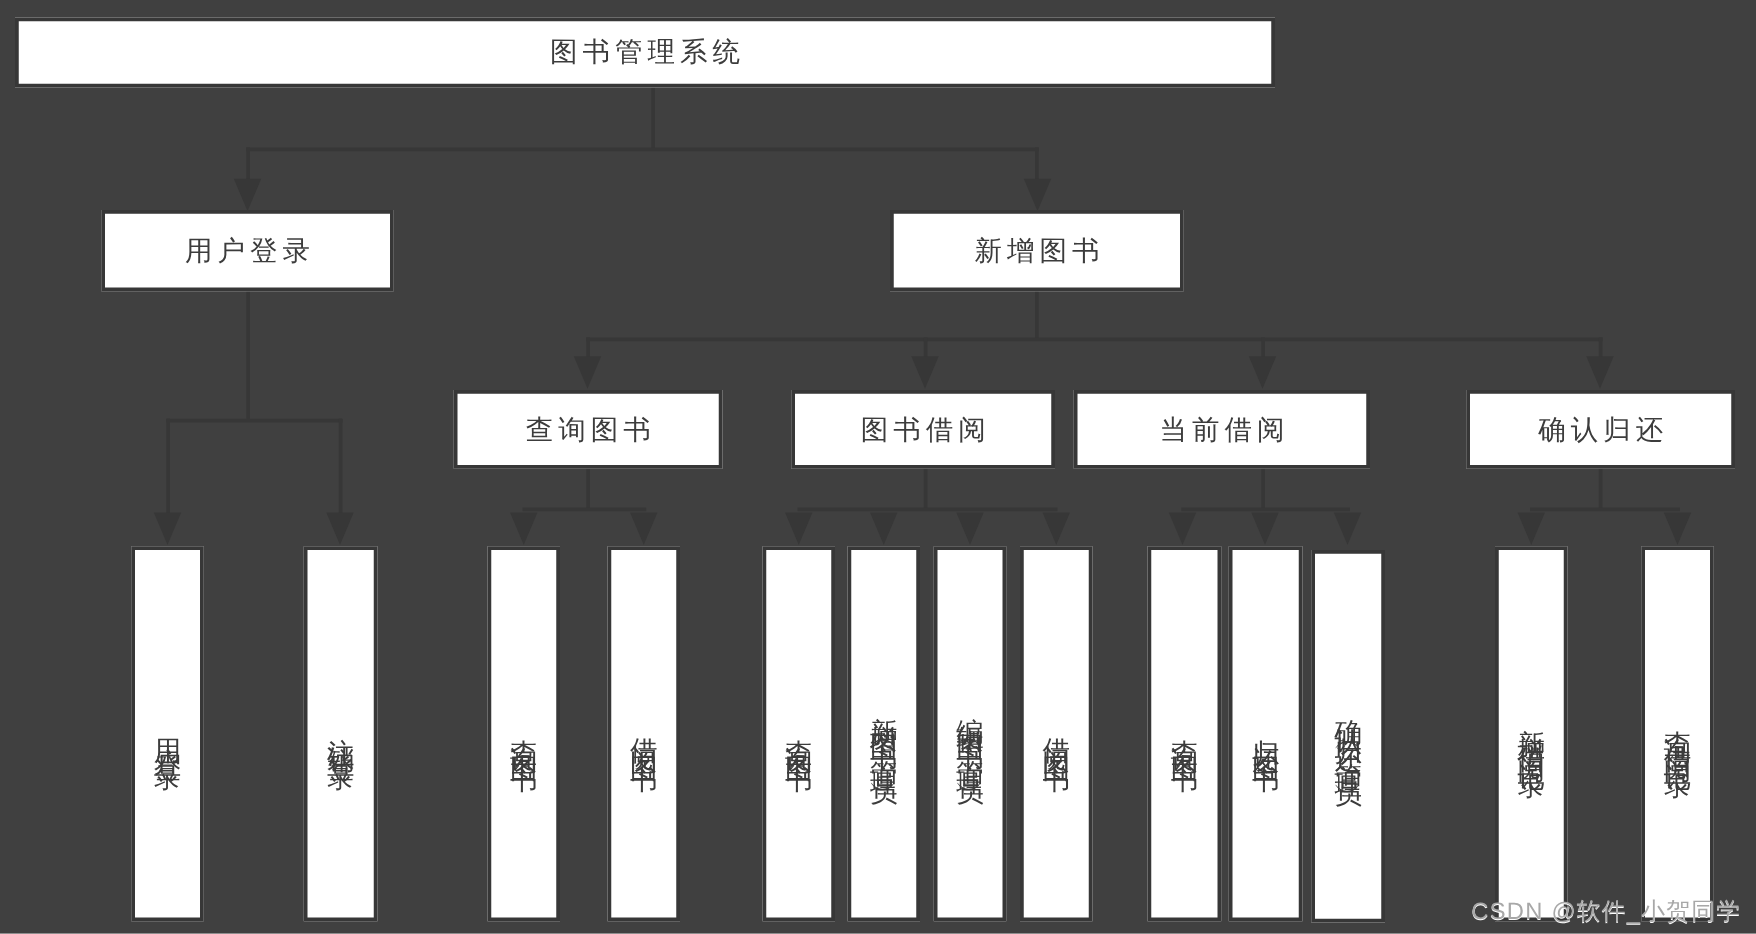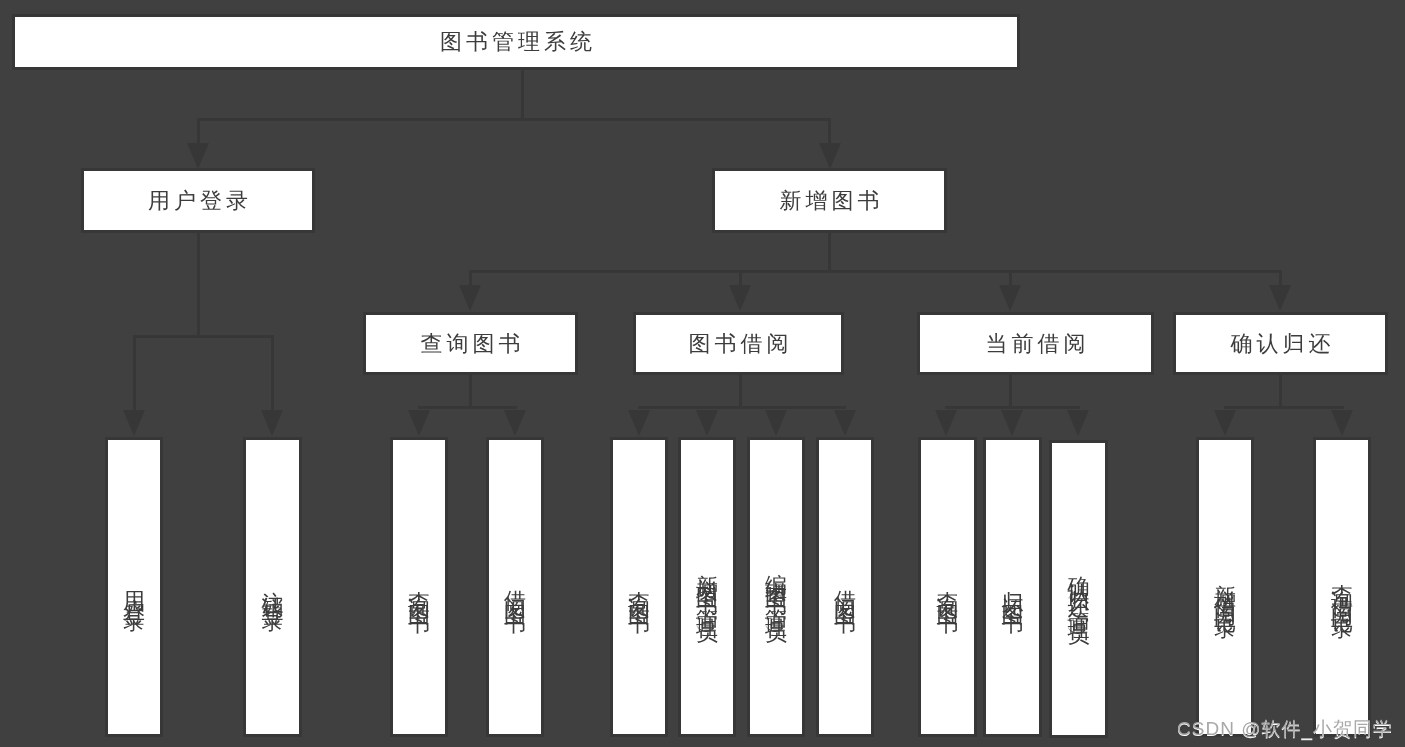--- a/index.html
+++ b/index.html
@@ -123,21 +123,21 @@
   <div class="box" style="left:712px;top:168px;width:235px;height:65px">
     <span>新增图书</span>
   </div>
 
   <div class="box" style="left:363px;top:312px;width:215px;height:63px">
     <span>查询图书</span>
   </div>
   <div class="box" style="left:633px;top:312px;width:211px;height:63px">
     <span>图书借阅</span>
   </div>
-  <div class="box" style="left:917px;top:312px;width:237px;height:63px">
+  <div class="box" style="left:859px;top:312px;width:237px;height:63px">
     <span>当前借阅</span>
   </div>
   <div class="box" style="left:1173px;top:312px;width:215px;height:63px">
     <span>确认归还</span>
   </div>
 
   <div class="vbox" style="left:105px;top:437px;width:58px;height:300px">
     <span>用户登录</span>
   </div>
   <div class="vbox" style="left:243px;top:437px;width:59px;height:300px">

